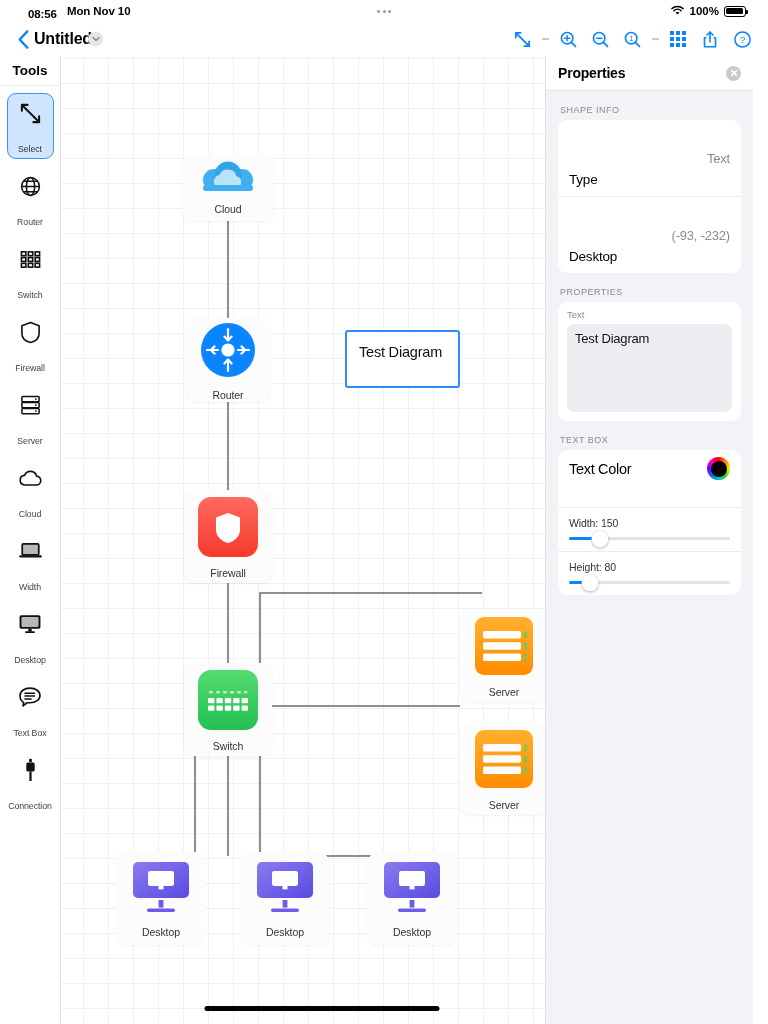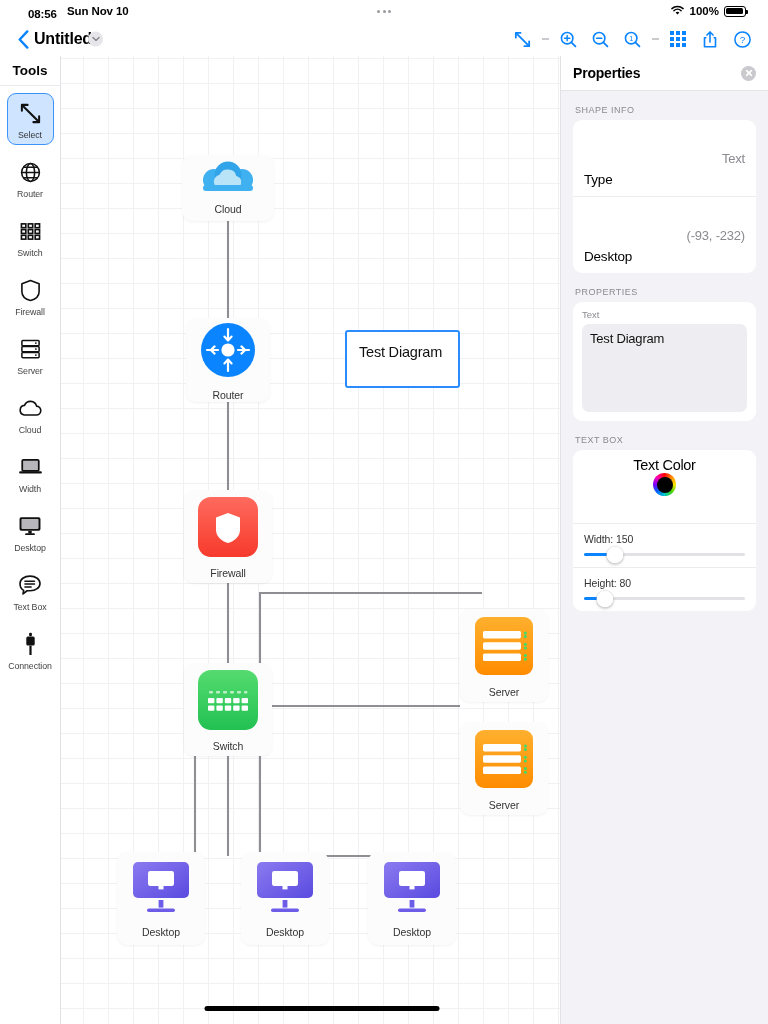--- a/index.html
+++ b/index.html
@@ -55,21 +55,21 @@
   }
   .tools-head { height:30px; display:flex; align-items:center; justify-content:center;
     font-size:13.5px; font-weight:700; color:#000; border-bottom:1px solid #ececf0;}
   .tool {
     width:47px; margin:7px auto 0; border-radius:9px;
     display:flex; flex-direction:column; align-items:center; justify-content:center;
     padding:6px 0 4px; background:transparent; border:1.5px solid transparent;
   }
   .tool.active { background:#cfe5ff; border-color:#3b93f7; }
   .tool .ti { height:26px; display:flex; align-items:center; justify-content:center;}
-  .tool .tl { font-size:8.8px; color:#444; margin-top:4px; letter-spacing:-0.1px; }
+  .tool .tl { font-size:8.8px; color:#444; margin-top:18px; letter-spacing:-0.1px; }
   .tool.active .tl { color:#333; }
 
   
   .canvas {
     position:absolute; top:56px; left:61px; width:521px; height:968px;
     background-color:#ffffff;
     background-image:
       linear-gradient(to right, #f1f1f4 1px, transparent 1px),
       linear-gradient(to bottom, #f1f1f4 1px, transparent 1px);
     background-size: 25px 25px;
@@ -87,21 +87,21 @@
     display:flex; align-items:flex-start; padding:12px 12px;
   }
   .textshape span { font-size:14.5px; color:#111; letter-spacing:-0.2px; }
   .homebar {
     position:absolute; left:50%; transform:translateX(-50%); bottom:13px;
     width:235px; height:5px; background:#000; border-radius:3px;
   }
 
   
   .props {
-    position:absolute; top:56px; right:0; width:208px; height:968px;
+    position:absolute; top:56px; right:15px; width:208px; height:968px;
     background:#f2f2f7; border-left:1px solid #e2e2e6; z-index:30;
   }
   .props-head {
     height:35px; background:#fff; border-bottom:1px solid #e4e4e9;
     display:flex; align-items:center; padding:0 12px; justify-content:space-between;
   }
   .props-title { font-size:14px; font-weight:700; color:#000; letter-spacing:-0.2px;}
   .close-btn { width:15px; height:15px; border-radius:50%; background:#c9c9ce;
     display:flex; align-items:center; justify-content:center;}
   .sect-label { font-size:9px; color:#8a8a8f; letter-spacing:0.5px; padding:14px 14px 5px; }
@@ -119,41 +119,41 @@
   .slider-row { padding:9px 11px 11px; }
   .slider-row + .slider-row { border-top:1px solid #ececf0; }
   .slider-lab { font-size:10.5px; color:#333; margin-bottom:8px; letter-spacing:-0.1px;}
   .track { position:relative; height:3px; background:#e1e1e6; border-radius:2px; }
   .track .fill { position:absolute; left:0; top:0; bottom:0; background:#0a84ff; border-radius:2px;}
   .track .knob {
     position:absolute; top:50%; transform:translate(-50%,-50%);
     width:17px; height:17px; border-radius:50%; background:#fff;
     box-shadow:0 0 1px rgba(0,0,0,0.3), 0 1.5px 3px rgba(0,0,0,0.2);
   }
-  .color-row { display:flex; align-items:center; justify-content:space-between; padding:7px 11px;flex-direction:column; }
+  .color-row { display:flex; align-items:center; justify-content:space-between; padding:7px 11px; }
   .color-row + .slider-row { border-top:1px solid #ececf0;margin-top:20px; }
   .color-lab { font-size:14.5px; color:#000; letter-spacing:-0.3px;}
   .swatch {
     width:23px; height:23px; border-radius:50%;
     background: conic-gradient(#ff0000,#ff8a00,#ffe600,#46d300,#00c8c8,#0066ff,#7a00ff,#ff00b0,#ff0000);
     display:flex; align-items:center; justify-content:center;
   }
   .swatch i { width:16px; height:16px; border-radius:50%; background:#000; display:block; }
   .danger { margin:16px 12px 0; background:#fff; border-radius:9px; padding:11px 12px; }
   .danger span { font-size:13.5px; color:#ff3b30; letter-spacing:-0.2px;}
 </style>
 </head>
 <body>
 
 <div id="app">
 
   <div class="statusbar">
     <div class="sb-left">
       <span class="sb-time">08:56</span>
-      <span class="sb-date">Sun Nov 10</span>
+      <span class="sb-date">Mon Nov 10</span>
     </div>
     <div class="sb-dots">
         <i></i>
         <i></i>
         <i></i>
       </div>
     <div class="sb-right">
       <span>
         <svg width="15" height="11" viewBox="0 0 15 11">
             <path d="M7.5 9.6 5.6 7.5a2.9 2.9 0 0 1 3.8 0z" fill="#000"></path>

